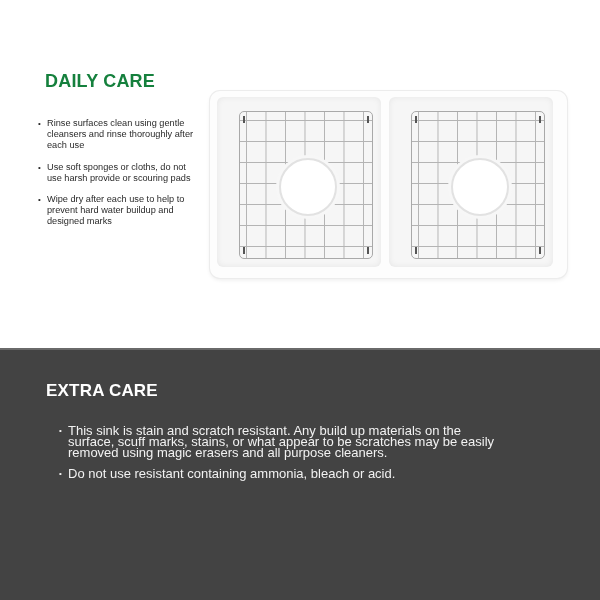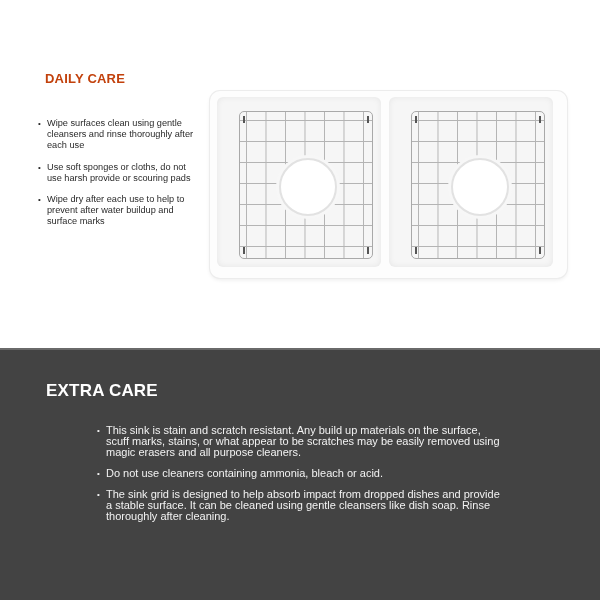--- a/index.html
+++ b/index.html
@@ -1,55 +1,55 @@
 <!DOCTYPE html>
 <html><head>
 <meta charset="utf-8">
 <style>
   html, body { margin:0; padding:0; }
   body { width:600px; height:600px; position:relative; overflow:hidden; background:#ffffff; font-family:"Liberation Sans", sans-serif; }
   .top { position:absolute; left:0; top:0; width:600px; height:348px; background:#ffffff; }
   .divider { position:absolute; left:0; top:348px; width:600px; height:2px; background:#6a6a6a; }
   .bottom { position:absolute; left:0; top:350px; width:600px; height:250px; background:#434343; }
 
-  .daily-title { position:absolute; left:45px; top:71px; font-size:13px; font-weight:bold; color:#c2410c; letter-spacing:0.2px; }
+  .daily-title { position:absolute; left:45px; top:71px; font-size:18px; font-weight:bold; color:#15803d; letter-spacing:0.2px; }
   .daily-list { position:absolute; left:38px; top:118px; width:160px; margin:0; padding:0; list-style:none; }
   .daily-list li { position:relative; padding-left:9px; font-size:9.2px; line-height:11.2px; color:#2a2a2a; margin-bottom:10px; }
   .daily-list li::before { content:"\2022"; position:absolute; left:0; top:0; font-size:8px; }
 
   .sink { position:absolute; left:210px; top:91px; width:357px; height:187px; background:#fdfdfd; border-radius:10px; box-shadow:0 0 0 1px #ececec, 0 2px 4px rgba(0,0,0,0.08); }
   .basin { position:absolute; top:6px; width:164px; height:170px; background:#f6f6f6; border-radius:6px; box-shadow: inset 0 0 6px rgba(0,0,0,0.07); }
   .basin.left { left:7px; }
   .basin.right { left:179px; }
   .grid { position:absolute; left:22px; top:14px; width:132px; height:146px; border:1px solid #a9a9a9; border-radius:5px;
           background-image:
             linear-gradient(to right, #b4b4b4 1px, transparent 1px),
             linear-gradient(to bottom, #b4b4b4 1px, transparent 1px);
           background-size:19.5px 100%, 100% 21px;
           background-position:6px 0, 0 8px; }
   .drain { position:absolute; left:50%; top:50%; width:54px; height:54px; margin-left:-27px; margin-top:-27px; border-radius:50%; background:#ffffff; border:2px solid #e2e2e2; box-shadow:0 0 0 3px #f7f7f7; }
   .foot { position:absolute; width:2px; height:7px; background:#555; }
 
   .extra-title { position:absolute; left:46px; top:381px; font-size:17px; font-weight:bold; color:#ffffff; letter-spacing:0.2px; }
   .extra-list { position:absolute; left:62px; top:425px; width:440px; margin:0; padding:0; list-style:none; }
-  .extra-list li { position:relative; padding-left:6px; font-size:11px; line-height:11px; color:#f2f2f2; margin-bottom:10px;margin-left:38px; }
+  .extra-list li { position:relative; padding-left:6px; font-size:13px; line-height:11px; color:#f2f2f2; margin-bottom:10px; }
   .extra-list li::before { content:"\2022"; position:absolute; left:-3px; top:0; font-size:8px; }
 </style>
 </head>
 <body>
 
 <div class="top"></div>
 <div class="divider"></div>
 <div class="bottom"></div>
 
 <div class="daily-title">DAILY CARE</div>
 <ul class="daily-list">
-  <li>Wipe surfaces clean using gentle cleansers and rinse thoroughly after each use</li>
+  <li>Rinse surfaces clean using gentle cleansers and rinse thoroughly after each use</li>
   <li>Use soft sponges or cloths, do not use harsh provide or scouring pads</li>
-  <li>Wipe dry after each use to help to prevent after water buildup and surface marks</li>
+  <li>Wipe dry after each use to help to prevent hard water buildup and designed marks</li>
 </ul>
 
 <div class="sink">
   <div class="basin left">
     <div class="grid">
       <div class="foot" style="left:3px;top:4px;"></div>
       <div class="foot" style="right:3px;top:4px;"></div>
       <div class="foot" style="left:3px;bottom:4px;"></div>
       <div class="foot" style="right:3px;bottom:4px;"></div>
       <div class="drain"></div>
@@ -62,15 +62,14 @@
       <div class="foot" style="left:3px;bottom:4px;"></div>
       <div class="foot" style="right:3px;bottom:4px;"></div>
       <div class="drain"></div>
     </div>
   </div>
 </div>
 
 <div class="extra-title">EXTRA CARE</div>
 <ul class="extra-list">
   <li>This sink is stain and scratch resistant. Any build up materials on the surface, scuff marks, stains, or what appear to be scratches may be easily removed using magic erasers and all purpose cleaners.</li>
-  <li>Do not use cleaners containing ammonia, bleach or acid.</li>
-  <li>The sink grid is designed to help absorb impact from dropped dishes and provide a stable surface. It can be cleaned using gentle cleansers like dish soap. Rinse thoroughly after cleaning.</li>
+  <li>Do not use resistant containing ammonia, bleach or acid.</li>
 </ul>
 
 </body></html>

